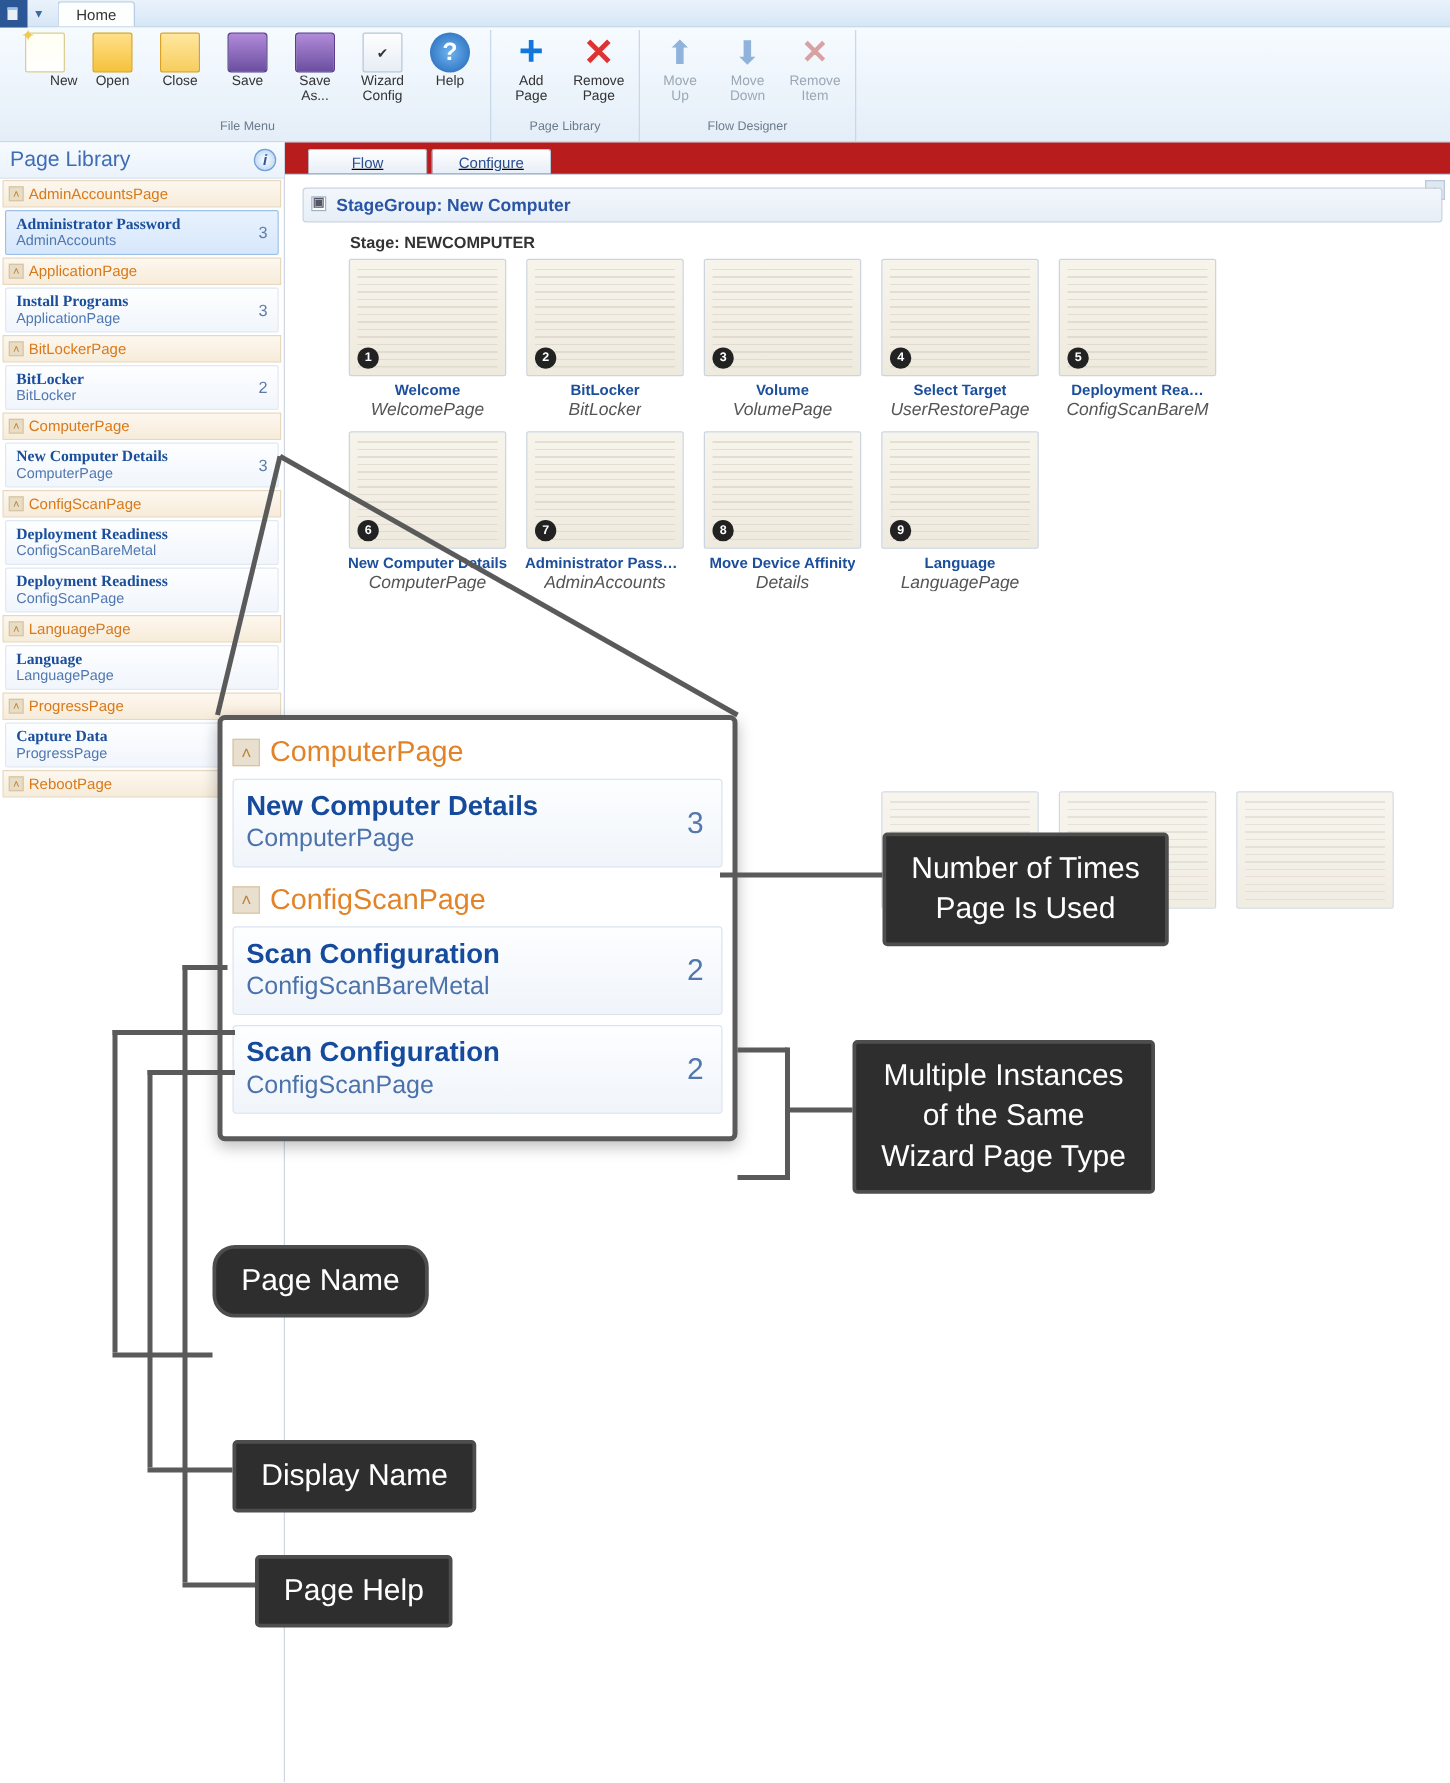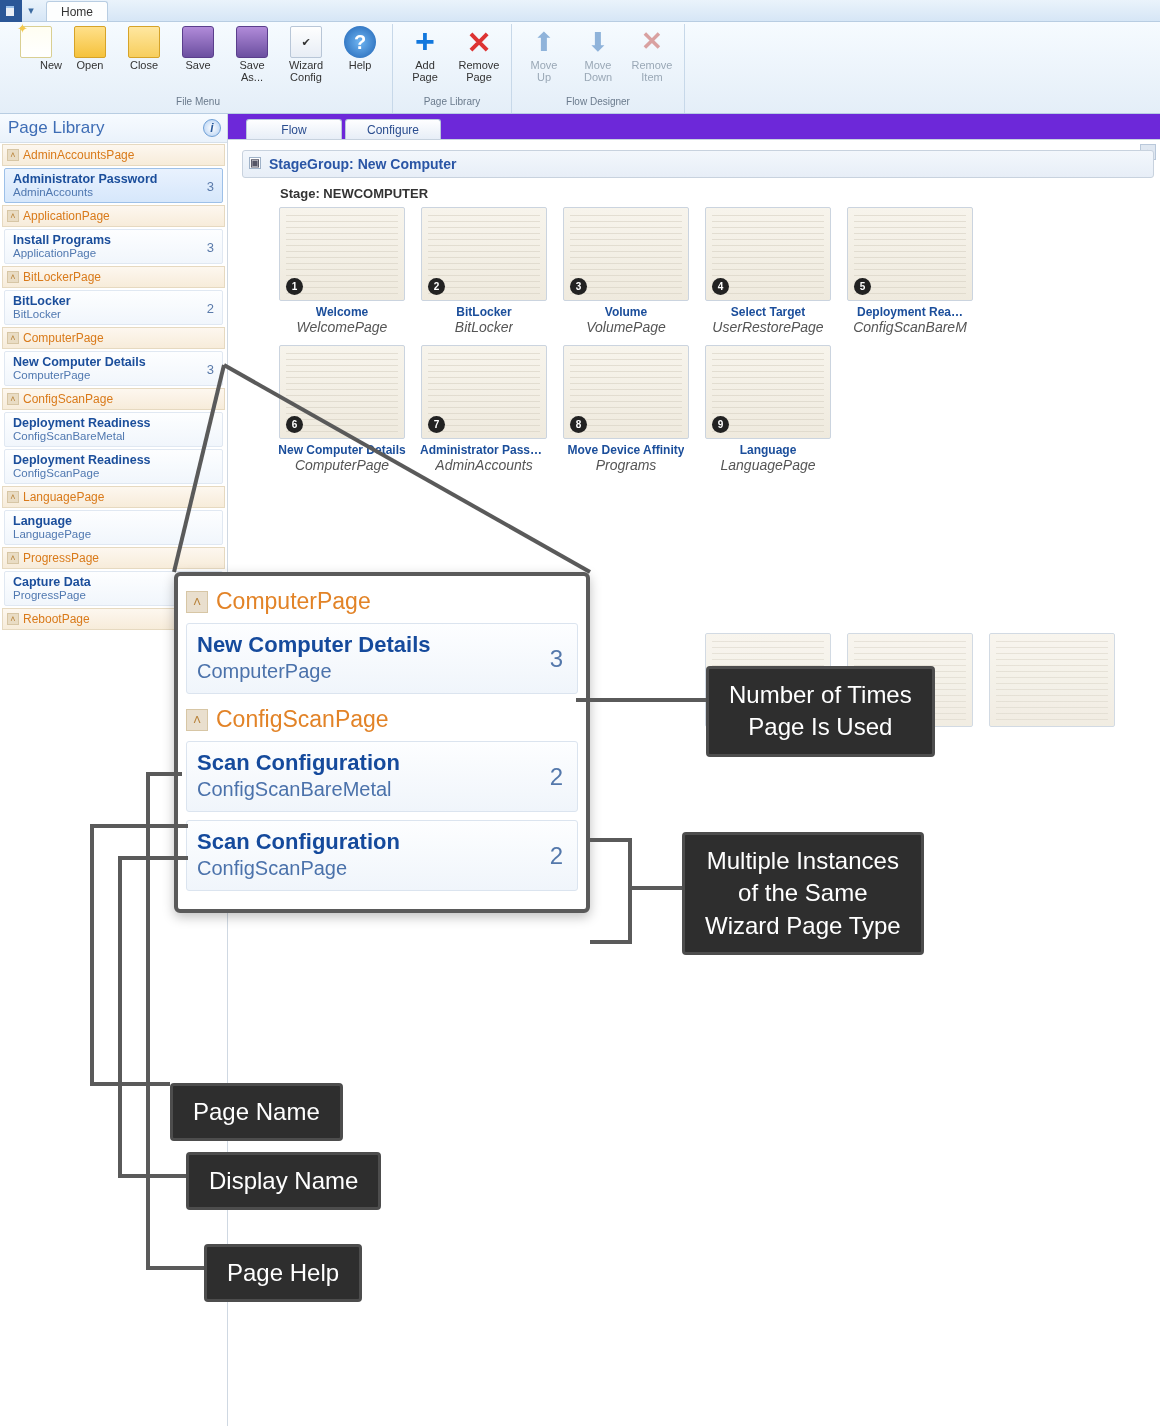--- a/index.html
+++ b/index.html
@@ -107,31 +107,32 @@
   .grp-item{
     margin:2px 4px;
     border:1px solid #e0e8f2;
     border-radius:2px;
     padding:3px 6px 4px 8px;
     background:linear-gradient(#fdfeff,#f1f6fc);
     display:flex;flex-direction:column;
     position:relative;
   }
   .grp-item.sel{background:linear-gradient(#e9f2fe,#d6e7fb);border-color:#9dc0e8;}
-  .gi-title{color:#1b4e9b;font-weight:600;font-size:12.5px;}
+  .gi-title{color:#1b4e9b;font-weight:600;font-size:12.5px;font-family:Liberation Serif, serif;}
   .gi-sub{color:#5078b0;font-size:11.5px;}
   .gi-count{position:absolute;right:8px;top:50%;transform:translateY(-50%);color:#5a7aaa;font-size:13px;}
   
   .content{flex:1;display:flex;flex-direction:column;}
   .subtabs{
     display:flex;align-items:flex-end;
     padding:2px 4px 0 18px;
     height:26px;
-    background:#6d28d9;
+    background:#b91c1c;
     border-bottom:1px solid #c7d2de;
+    text-decoration:underline;
   }
   .stab{
     width:96px;text-align:center;
     border:1px solid #b9c8da;border-bottom:none;
     border-radius:3px 3px 0 0;
     padding:3px 0 2px;
     background:linear-gradient(#fefeff,#e7eef7);
     color:#2a4d8f;font-size:12px;
     margin-right:3px;
   }
@@ -446,21 +447,21 @@
               <span class="badge">7</span>
             </div>
             <div class="card-title">Administrator Passw…</div>
             <div class="card-sub">AdminAccounts</div>
           </div>
           <div class="card">
             <div class="thumb">
               <span class="badge">8</span>
             </div>
             <div class="card-title">Move Device Affinity</div>
-            <div class="card-sub">Programs</div>
+            <div class="card-sub">Details</div>
           </div>
           <div class="card">
             <div class="thumb">
               <span class="badge">9</span>
             </div>
             <div class="card-title">Language</div>
             <div class="card-sub">LanguagePage</div>
           </div>
         </div>
 
@@ -510,21 +511,21 @@
     </div>
     <div class="bp-item">
       <div class="bp-title">Scan Configuration</div>
       <div class="bp-sub">ConfigScanPage</div>
       <div class="bp-count">2</div>
     </div>
   </div>
 
   <div class="callout-box" style="left:682px;top:832px;">Multiple Instances<br>of the Same<br>Wizard Page Type</div>
   <div class="callout-box" style="left:706px;top:666px;">Number of Times<br>Page Is Used</div>
-  <div class="callout-box" style="left:170px;top:1083px;">Page Name</div>
+  <div class="callout-box" style="left:170px;top:996px;border-radius:18px;">Page Name</div>
   <div class="callout-box" style="left:186px;top:1152px;">Display Name</div>
   <div class="callout-box" style="left:204px;top:1244px;">Page Help</div>
 
   <div class="line lh" style="left:576px;top:698px;width:130px;"></div>
 
   <div class="line lh" style="left:590px;top:838px;width:40px;"></div>
   <div class="line lh" style="left:590px;top:940px;width:40px;"></div>
   <div class="line lv" style="left:628px;top:838px;height:106px;"></div>
   <div class="line lh" style="left:628px;top:886px;width:54px;"></div>
 

